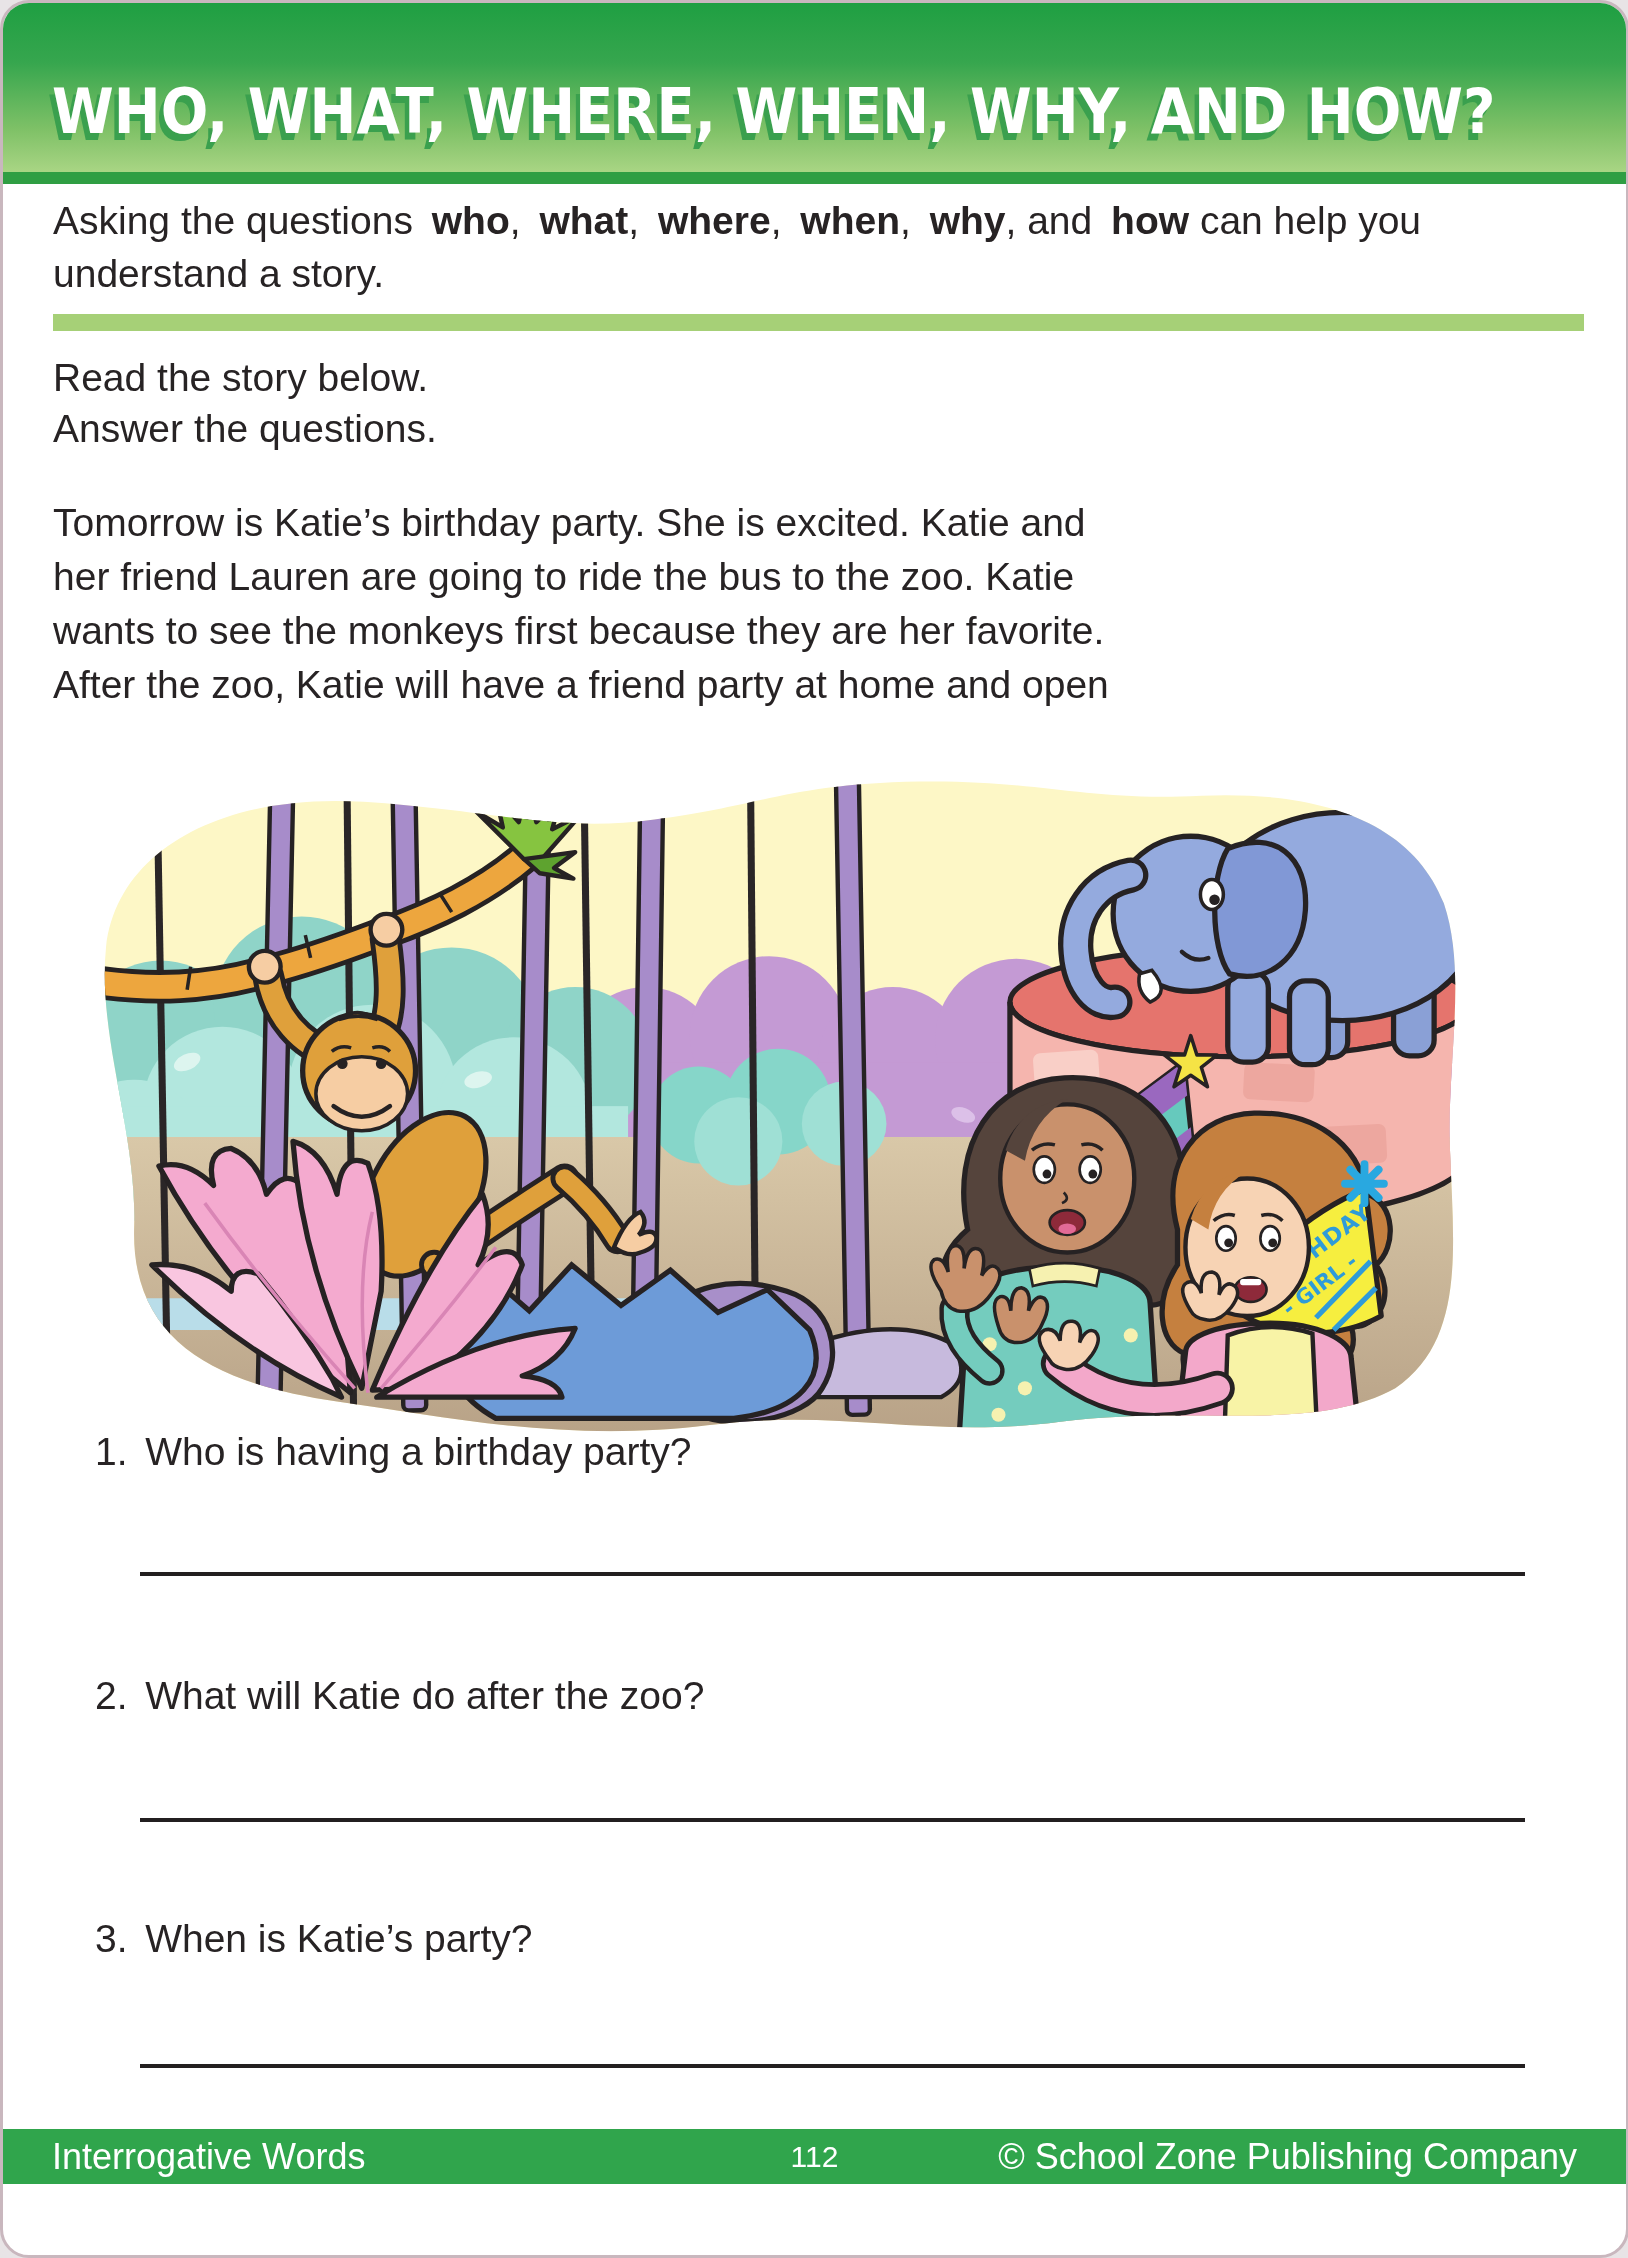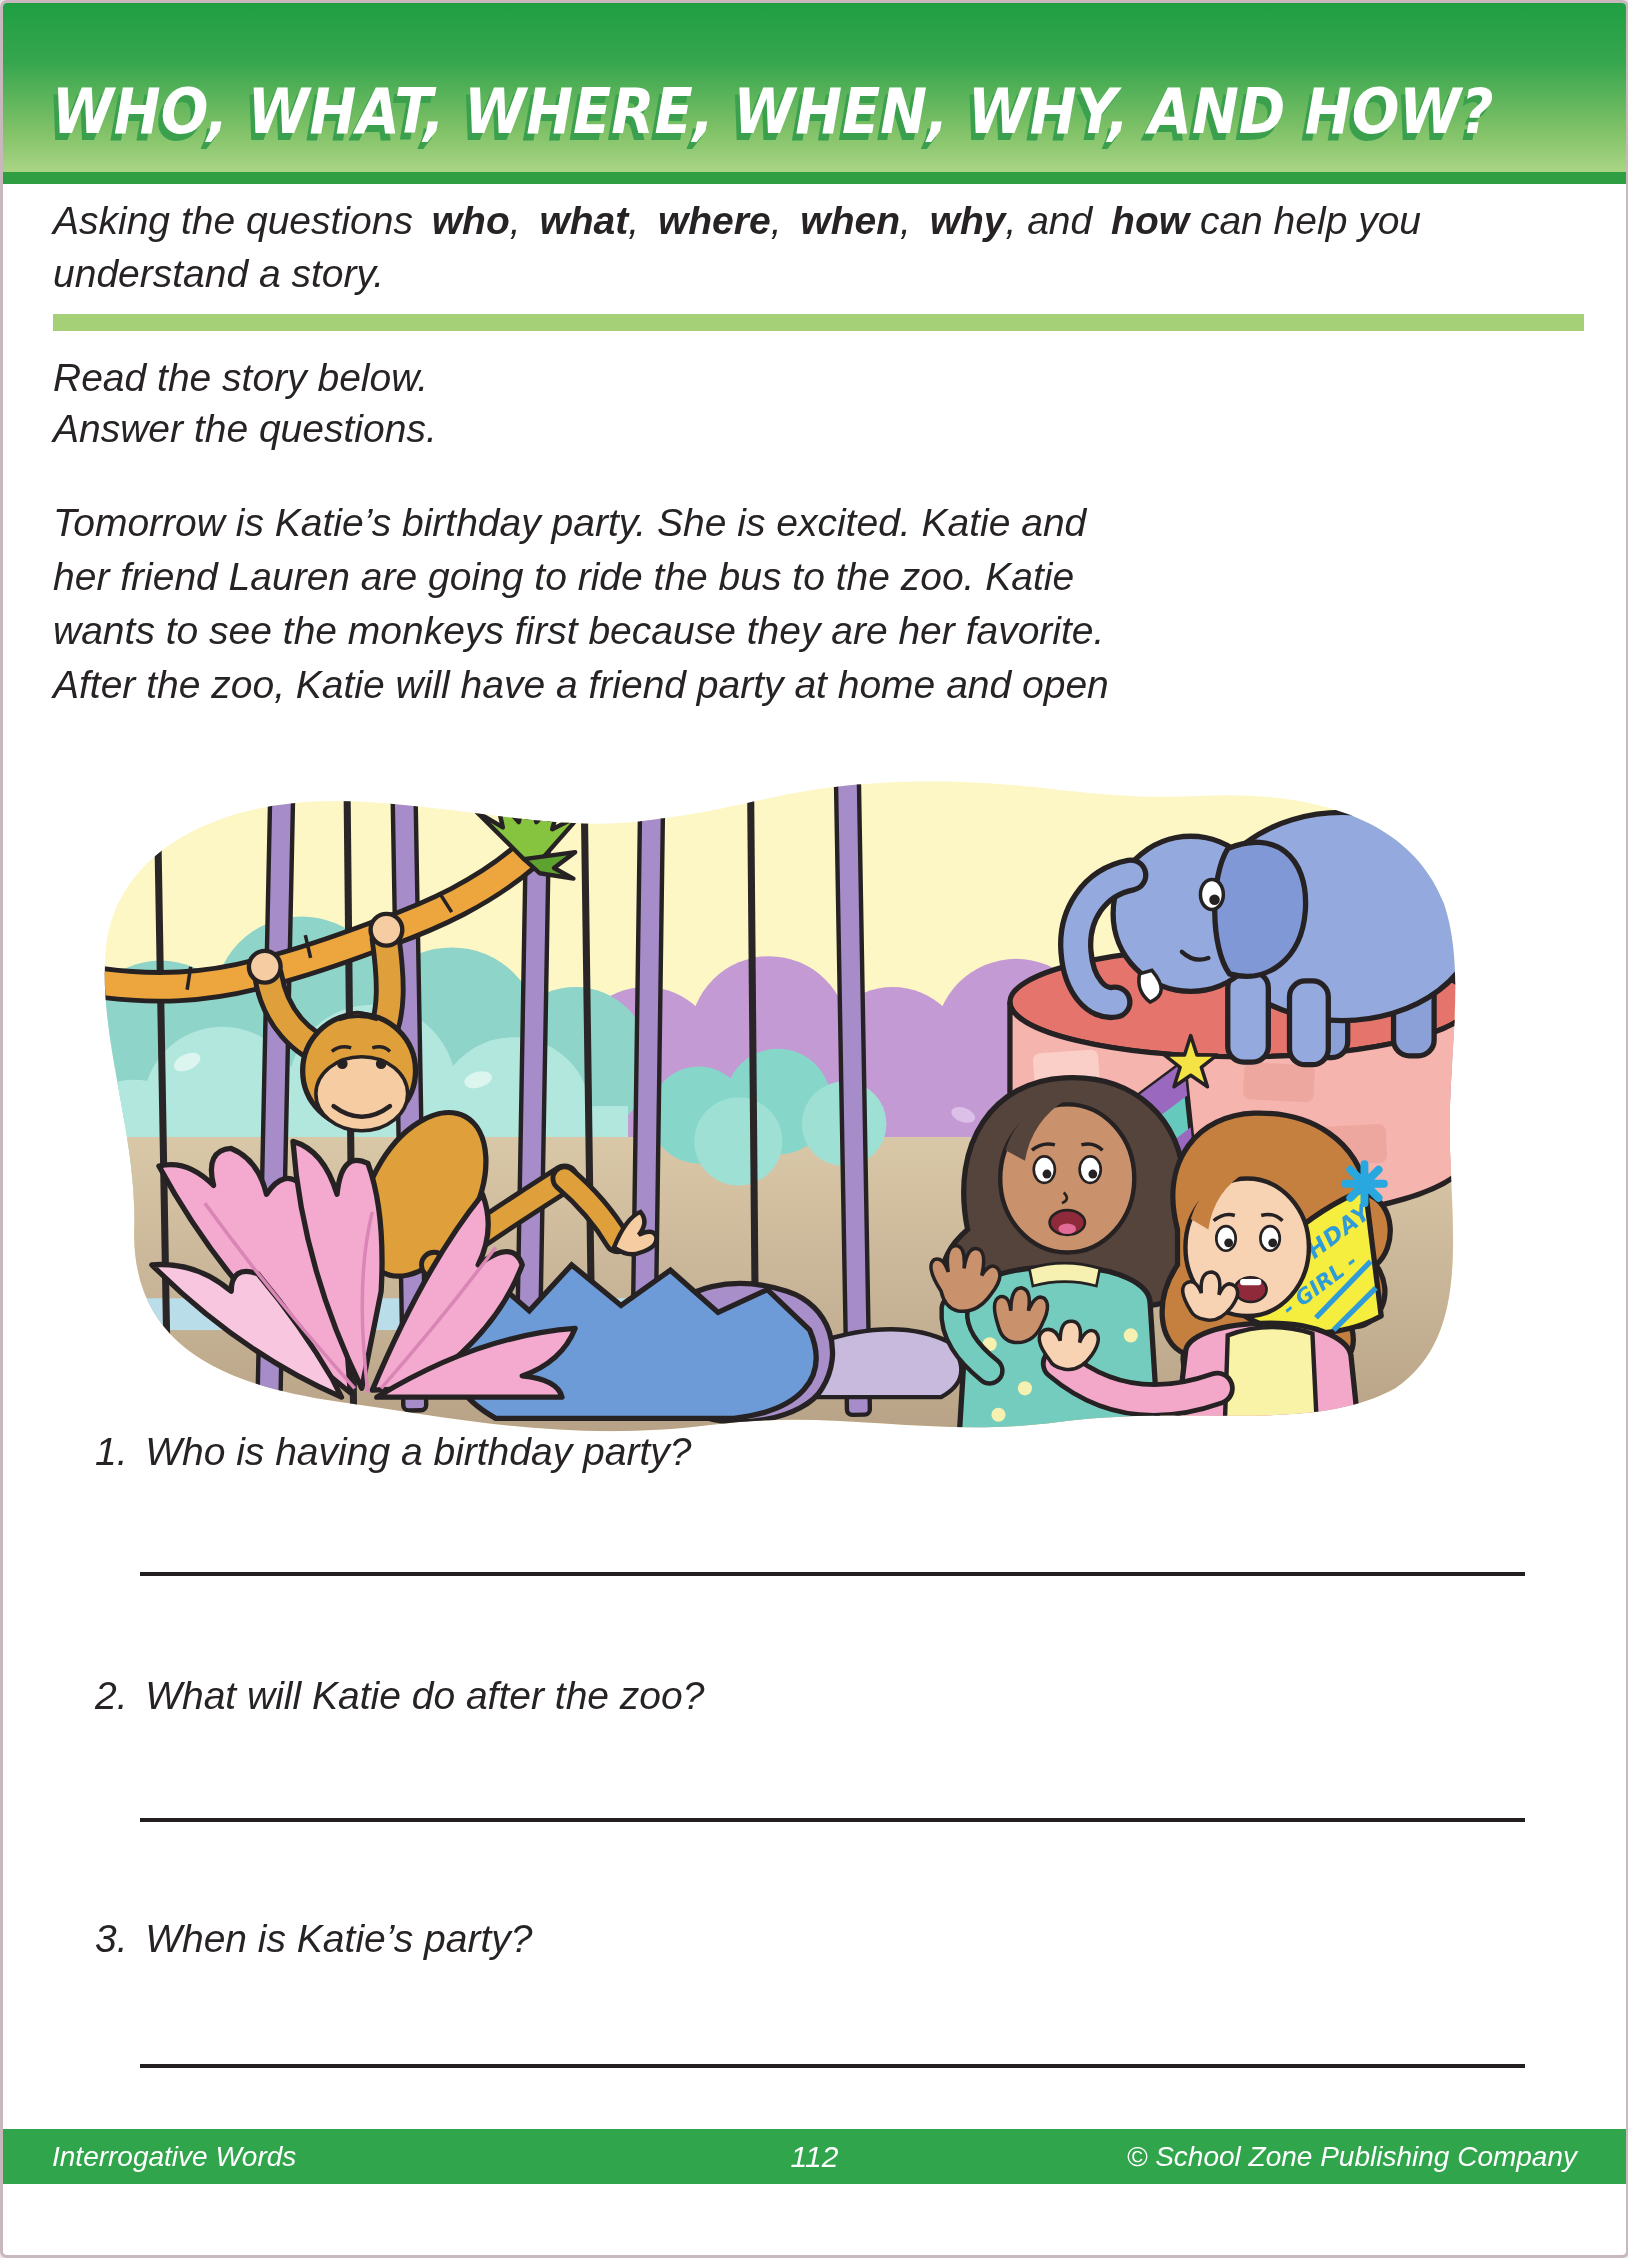--- a/index.html
+++ b/index.html
@@ -1,26 +1,25 @@
 <!DOCTYPE html>
 <html style="font-size:14px"><head>
 <meta charset="utf-8">
 <style>
   html,body{margin:0;padding:0;background:#e8e4e6;}
   .page{
     position:relative;
     width:1629px;height:2258px;
     background:#ffffff;
     border:3.5px solid #c9b7be;
-    border-radius:7px;
+    border-radius:29px;
     box-sizing:border-box;
     overflow:hidden;
     font-family:"Liberation Sans",sans-serif;
     color:#272324;
-    font-style:italic;
   }
   
   .header{
     position:absolute;left:0;top:0;right:0;height:169px;
     background:linear-gradient(180deg,#1f9f42 0%,#36a64e 35%,#7fc167 75%,#a9d584 100%);
     border-bottom:12.4px solid #2f9e43;
   }
   .header h1{
     position:absolute;left:49px;top:72px;margin:0;
     font-family:"DejaVu Sans",sans-serif;
@@ -50,21 +49,21 @@
   .a1{top:1569px;}
   .a2{top:1815px;}
   .a3{top:2061px;}
   
   .footer{
     position:absolute;left:0;right:0;top:2126px;height:55px;
     background:#30a54c;color:#ffffff;
     display:flex;align-items:center;justify-content:space-between;
     padding:0 49px;box-sizing:border-box;
   }
-  .footer .side{font-size:28px;}
+  .footer .side{font-size:36px;}
   .footer .pagenum{
     position:absolute;left:50%;transform:translateX(-50%);
     font-size:30px;
   }
 </style>
 </head>
 <body>
 
 <div class="page">
 

